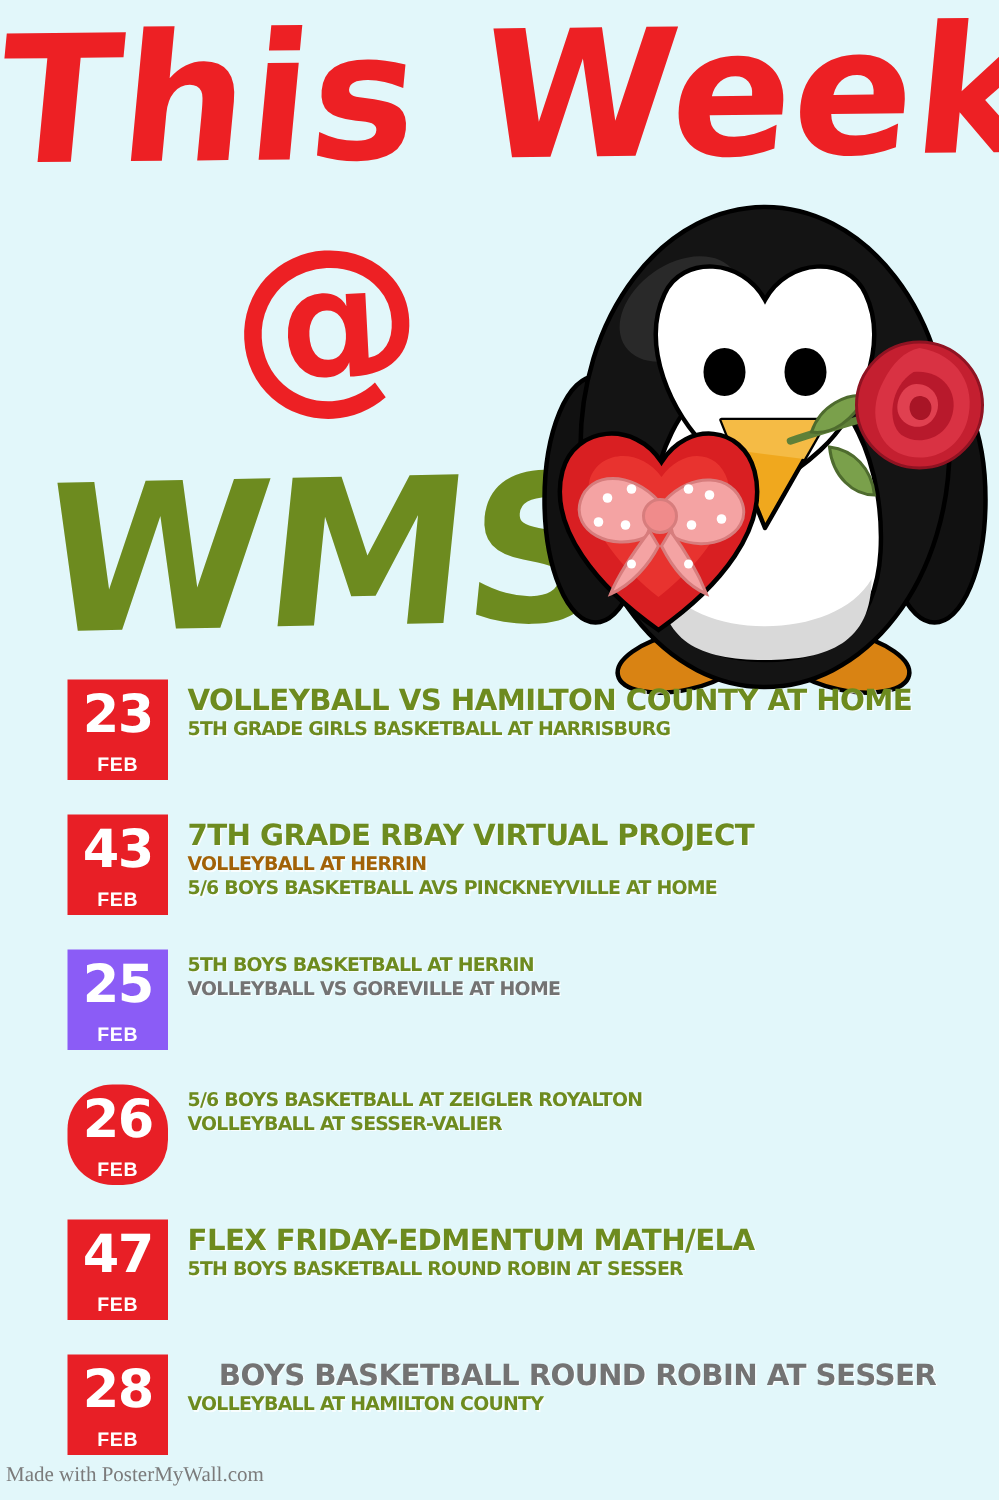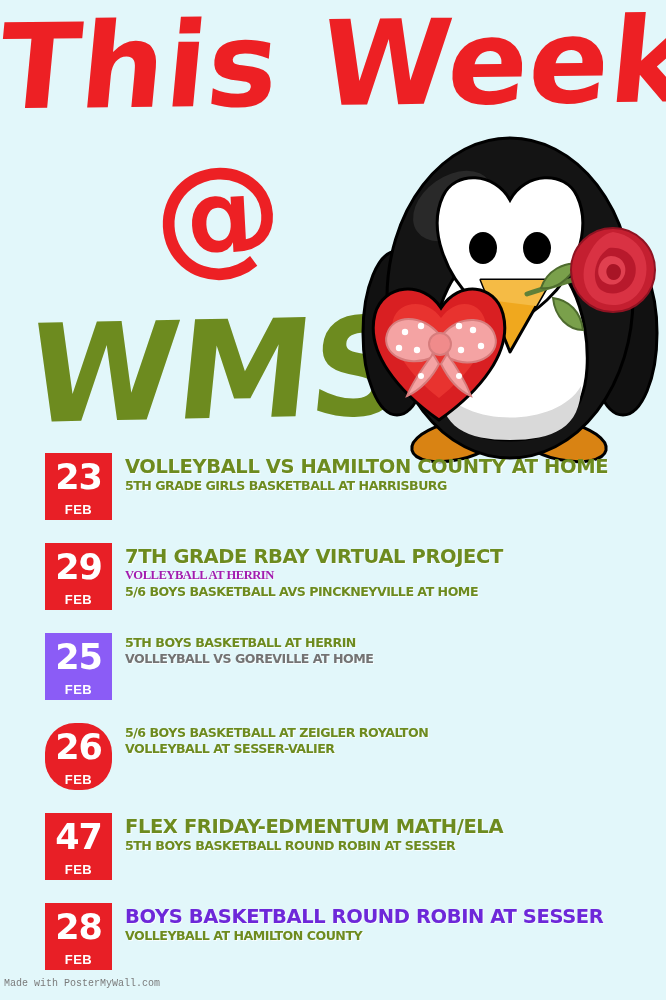--- a/index.html
+++ b/index.html
@@ -146,22 +146,22 @@
     letter-spacing: -0.5px;
     white-space: nowrap;
     text-shadow: 1px 1px 0 rgba(255,255,255,0.75);
   }
 
   
   #watermark {
     position: absolute;
     left: 4px;
     top: 975px;
-    font-family: Liberation Mono, monospace;
-    font-size: 10px;
+    font-family: Liberation Serif, serif;
+    font-size: 14px;
     line-height: 17px;
     color: #7b7b7b;
     white-space: nowrap;
   }
 </style>
 </head>
 <body>
 
 <div id="poster" style="background: rgb(226, 247, 250);">
 
@@ -250,26 +250,26 @@
           <span class="date-day">23</span>
           <span class="date-month">FEB</span>
         </div>
         <div class="event-text">
           <div class="event-title" style="color: rgb(109, 139, 31);">VOLLEYBALL VS HAMILTON COUNTY AT HOME</div>
           <div class="event-sub" style="color: rgb(109, 139, 31);">5TH GRADE GIRLS BASKETBALL AT HARRISBURG</div>
         </div>
       </div>
       <div class="event-row" style="top: 543px;">
         <div class="date-badge" style="background: rgb(232, 31, 38);">
-          <span class="date-day">29</span>
+          <span class="date-day">43</span>
           <span class="date-month">FEB</span>
         </div>
         <div class="event-text">
           <div class="event-title" style="color: rgb(109, 139, 31);">7TH GRADE RBAY VIRTUAL PROJECT</div>
-          <div class="event-sub" style="color: #a21caf; font-family: Liberation Serif, serif;">VOLLEYBALL AT HERRIN</div>
+          <div class="event-sub" style="color: #a16207;">VOLLEYBALL AT HERRIN</div>
           <div class="event-sub" style="color: rgb(109, 139, 31);">5/6 BOYS BASKETBALL AVS PINCKNEYVILLE AT HOME</div>
         </div>
       </div>
       <div class="event-row" style="top: 633px;">
         <div class="date-badge" style="background: #8b5cf6;">
           <span class="date-day">25</span>
           <span class="date-month">FEB</span>
         </div>
         <div class="event-text">
           <div class="event-sub" style="color: rgb(109, 139, 31);">5TH BOYS BASKETBALL AT HERRIN</div>
@@ -295,21 +295,21 @@
           <div class="event-title" style="color: rgb(109, 139, 31);">FLEX FRIDAY-EDMENTUM MATH/ELA</div>
           <div class="event-sub" style="color: rgb(109, 139, 31);">5TH BOYS BASKETBALL ROUND ROBIN AT SESSER</div>
         </div>
       </div>
       <div class="event-row" style="top: 903px;">
         <div class="date-badge" style="background: rgb(232, 31, 38);">
           <span class="date-day">28</span>
           <span class="date-month">FEB</span>
         </div>
         <div class="event-text">
-          <div class="event-title" style="color: #6d28d9;">BOYS BASKETBALL ROUND ROBIN AT SESSER</div>
+          <div class="event-title" style="color: #737373; text-align: center;">BOYS BASKETBALL ROUND ROBIN AT SESSER</div>
           <div class="event-sub" style="color: rgb(109, 139, 31);">VOLLEYBALL AT HAMILTON COUNTY</div>
         </div>
       </div>
     </div>
 
   <div id="watermark">Made with PosterMyWall.com</div>
 
 </div>
 
 </body></html>

